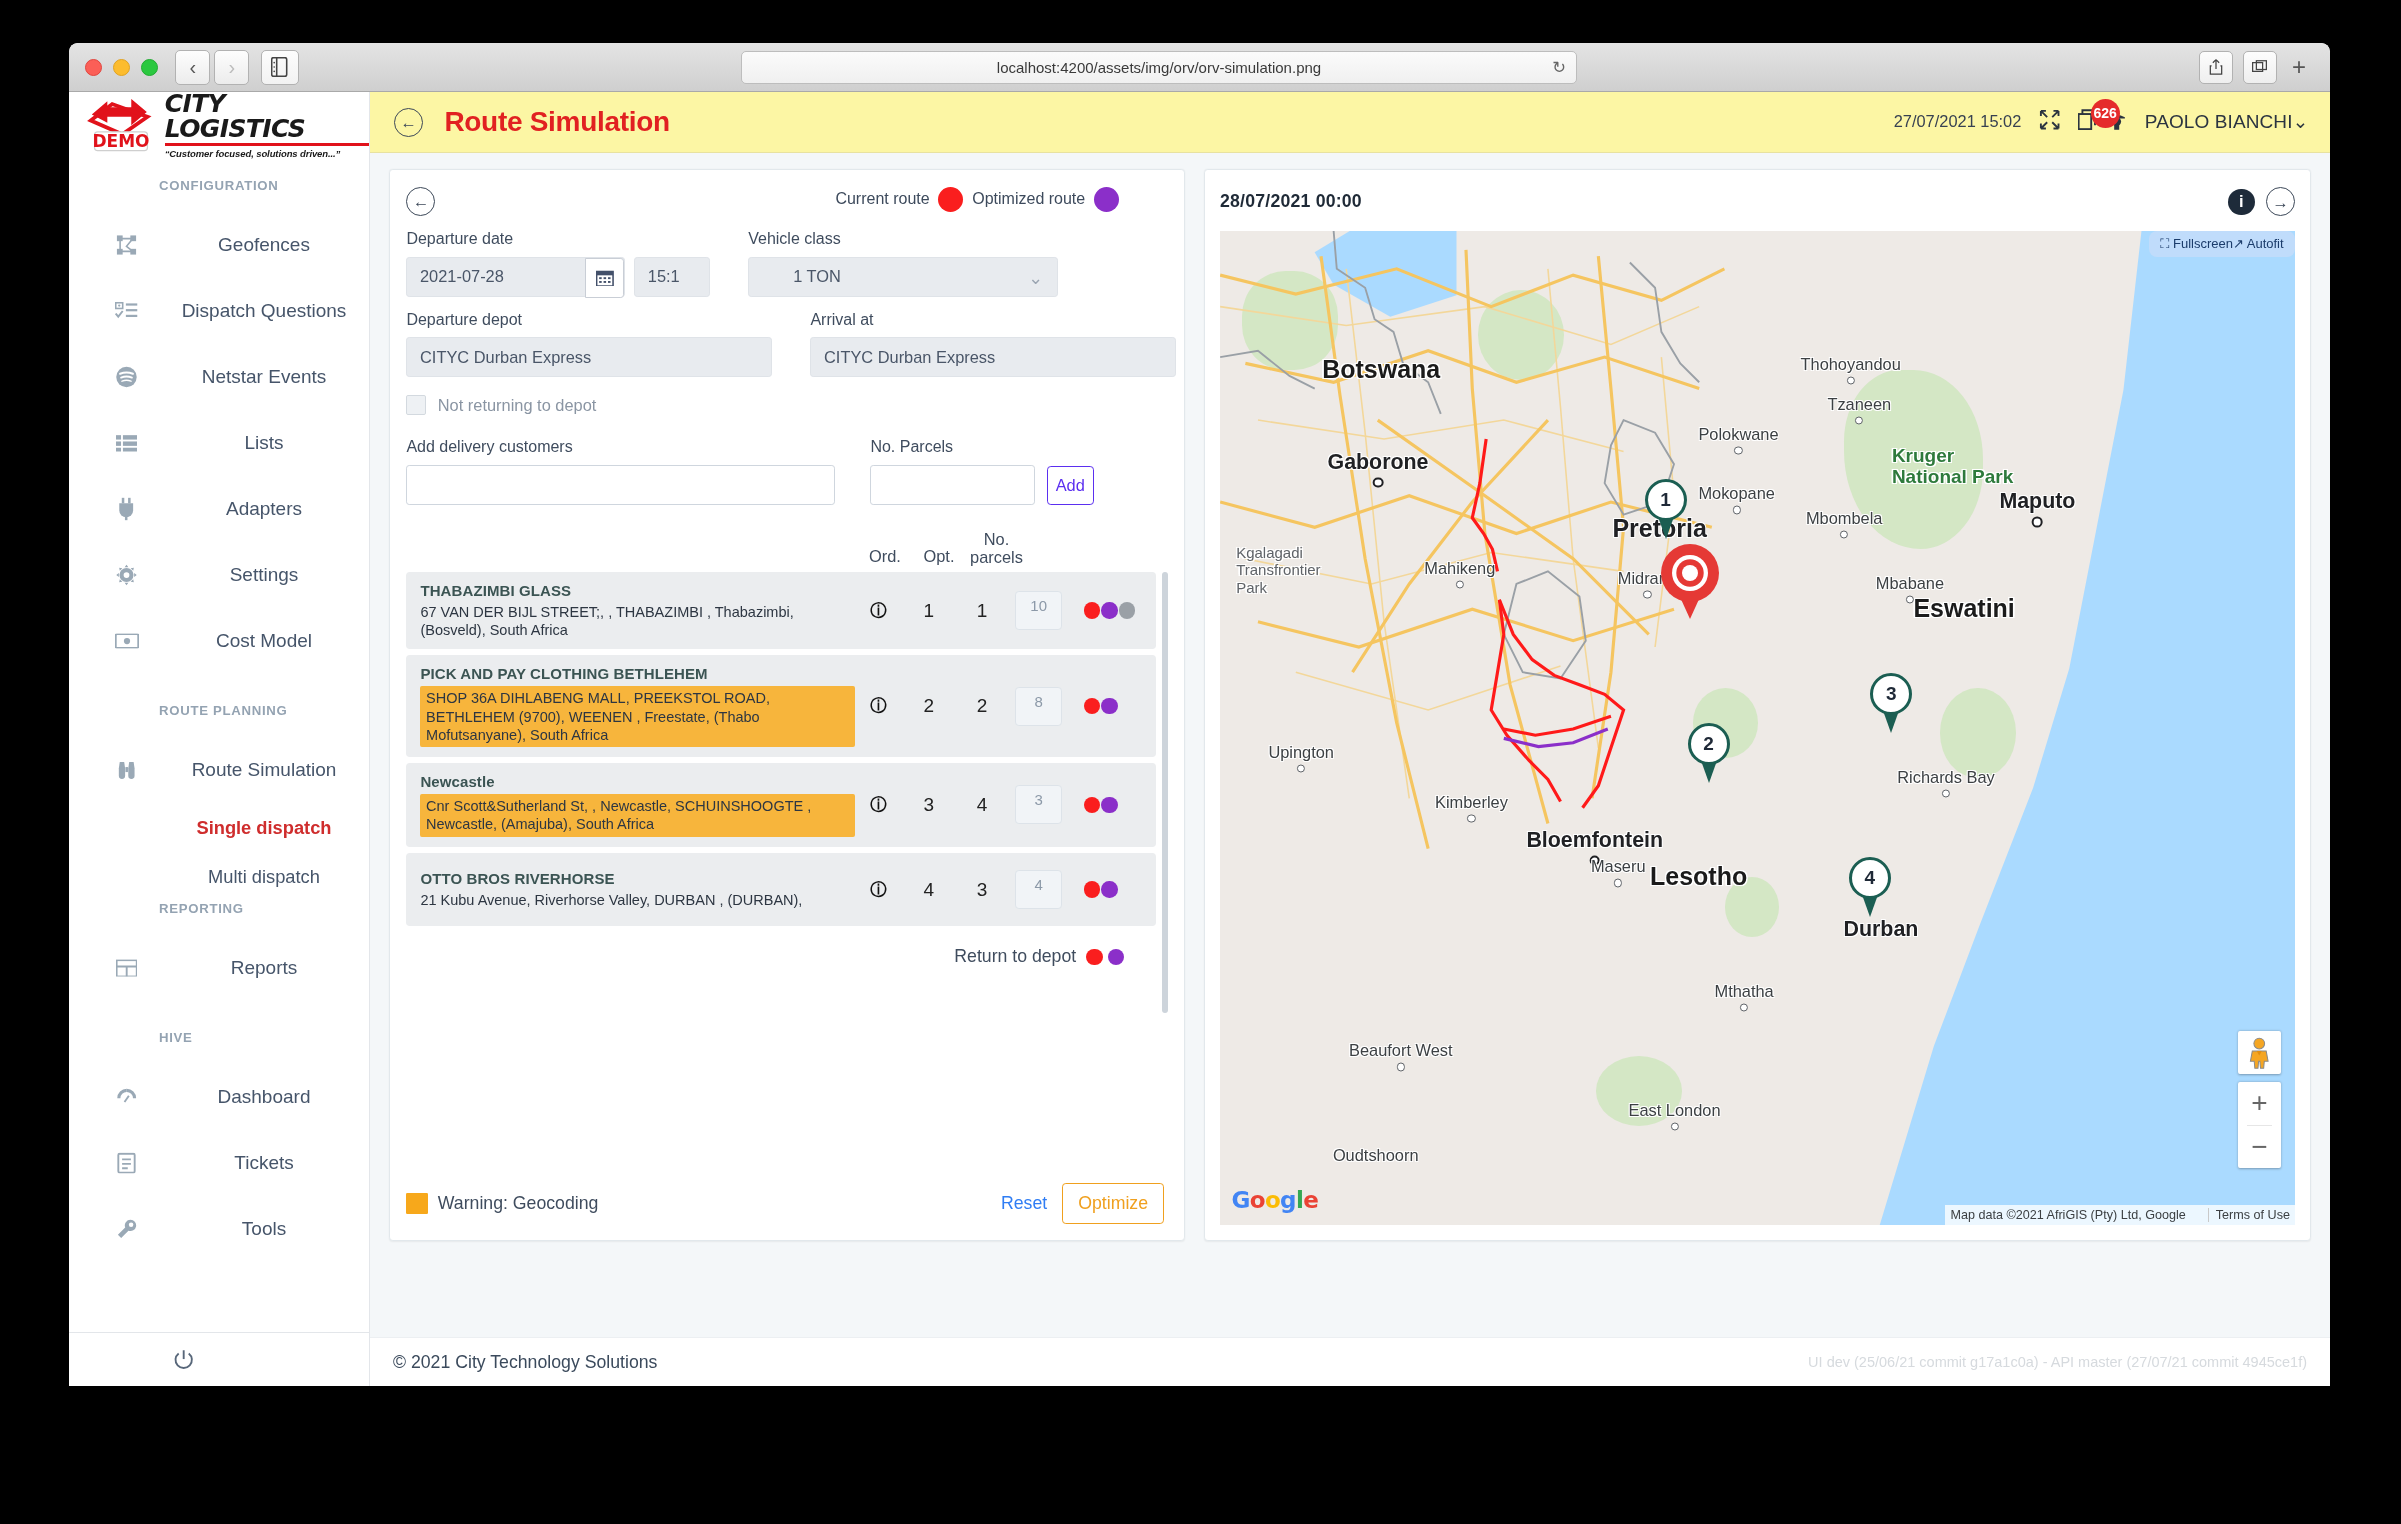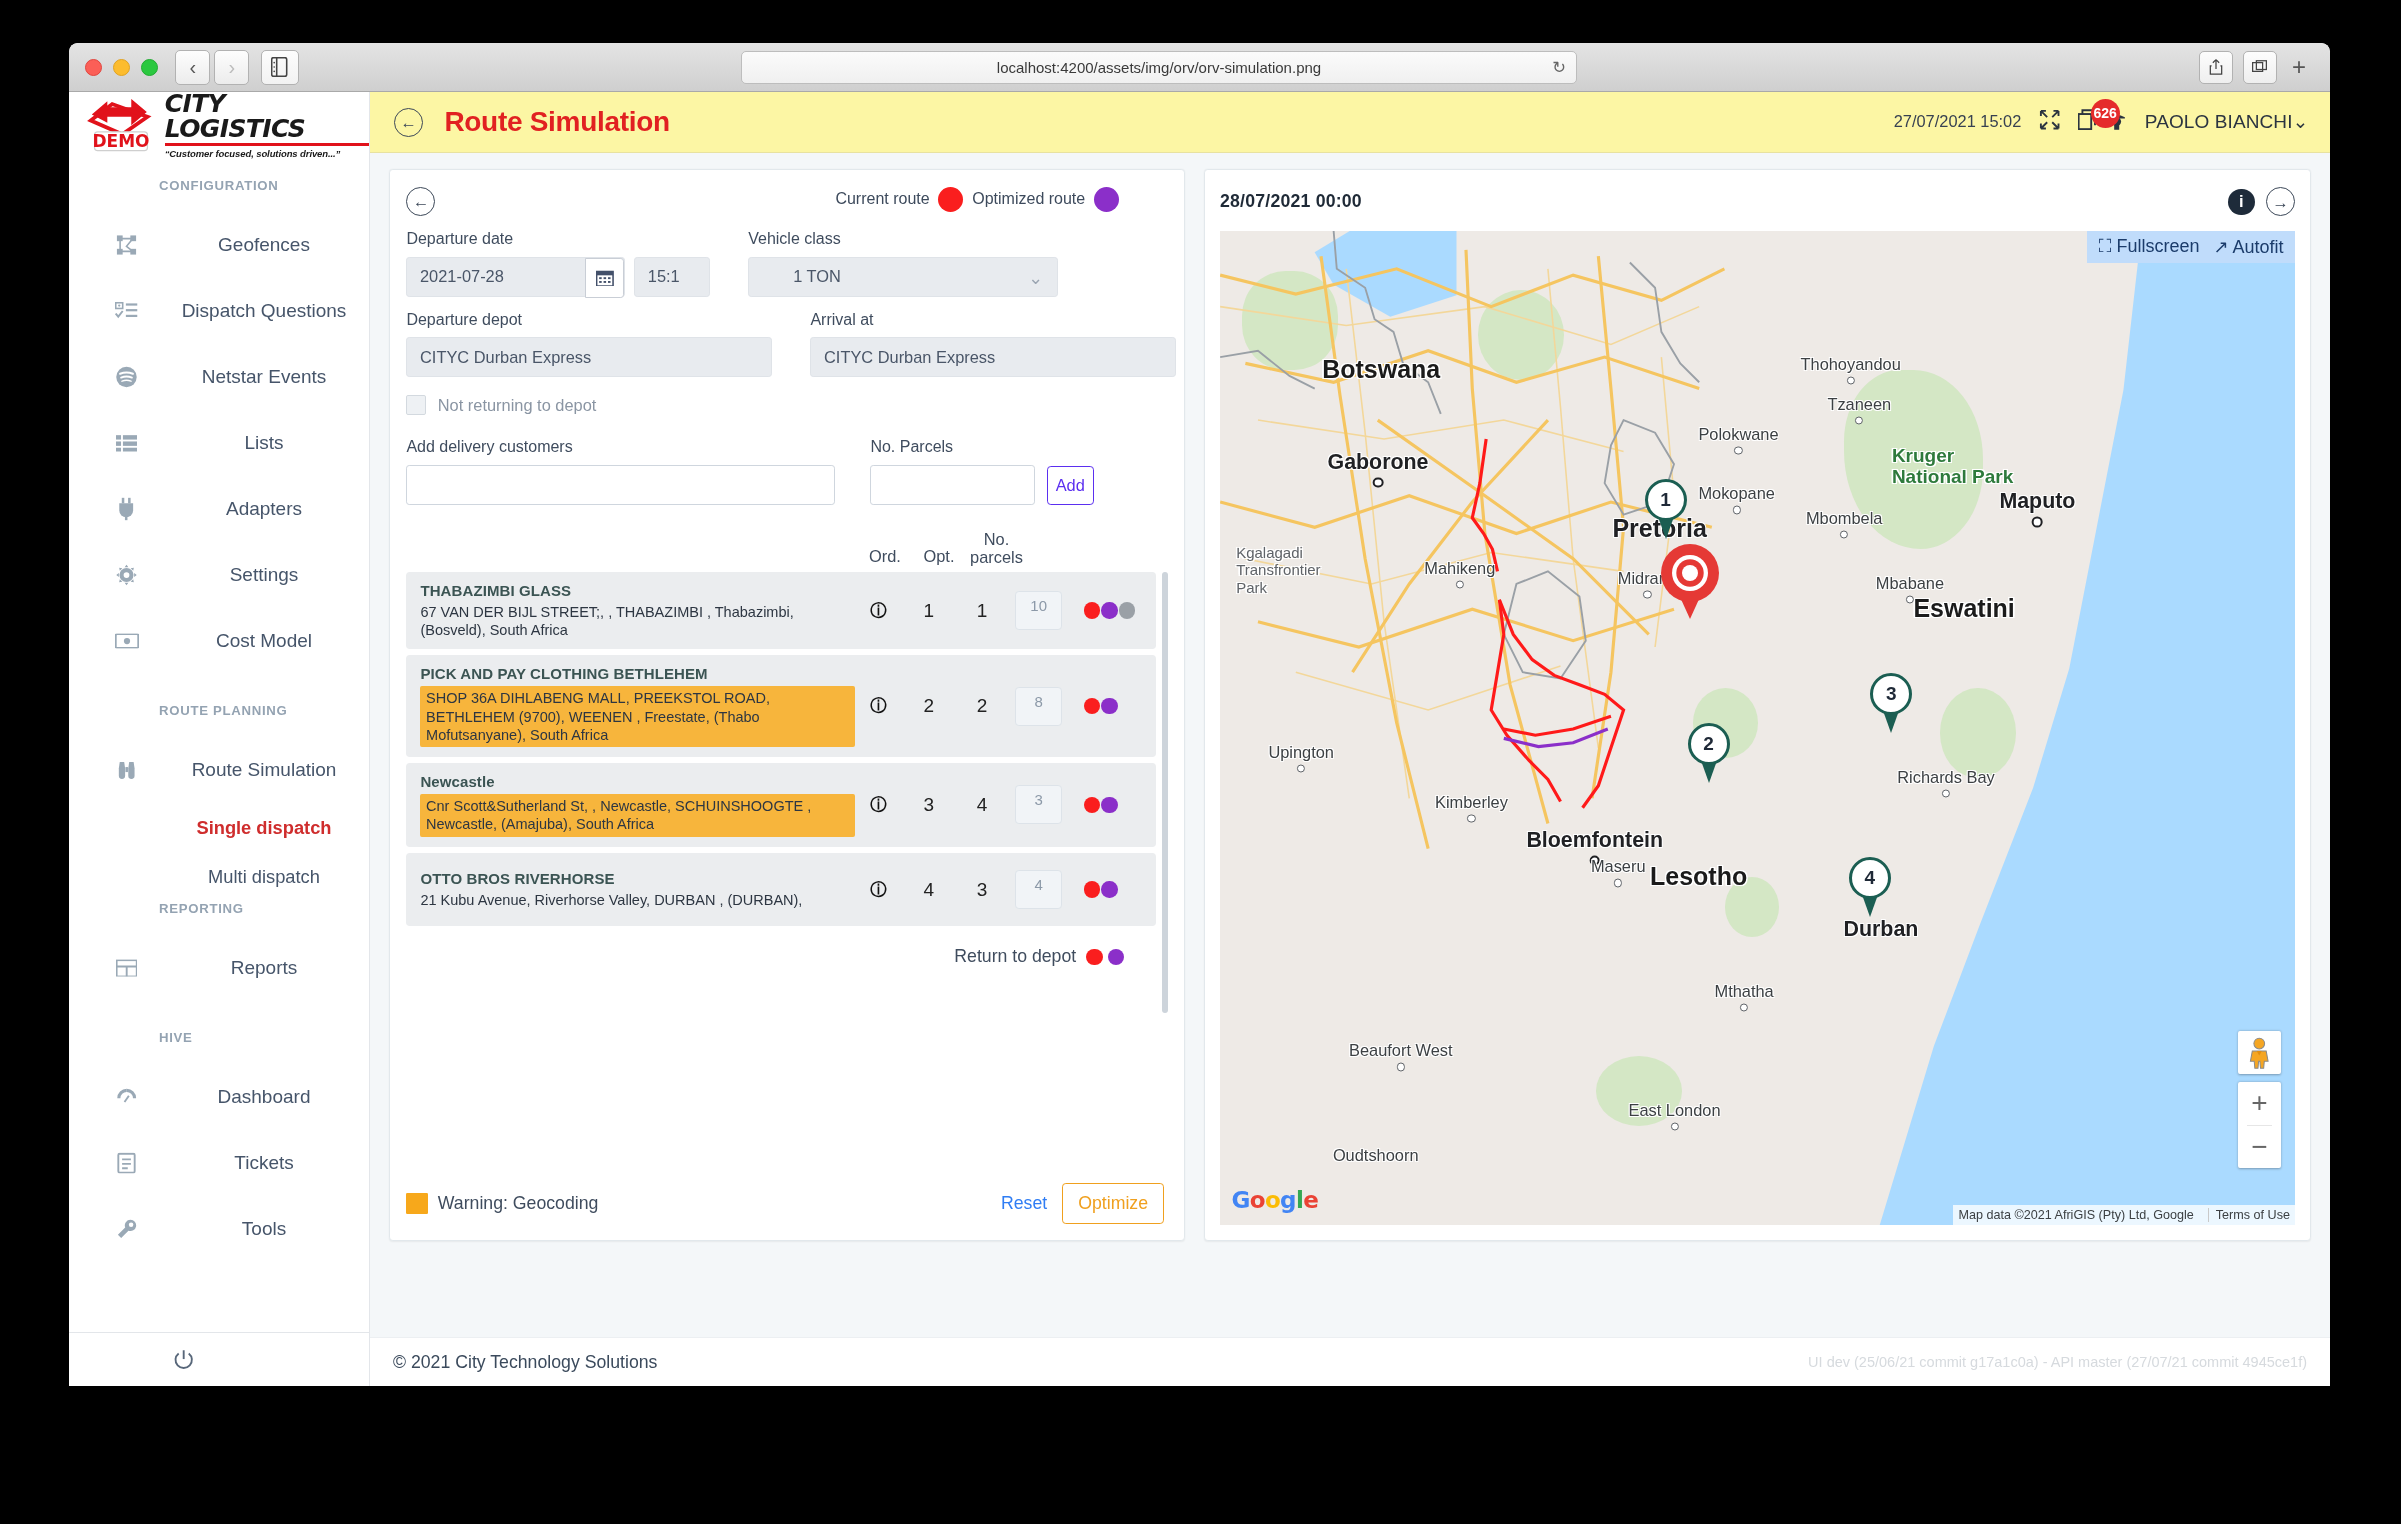--- a/index.html
+++ b/index.html
@@ -369,22 +369,22 @@
   }
   .pin-red .tip {
     position: absolute; left: 50%; top: 42px; transform: translateX(-50%);
     width: 0; height: 0;
     border-left: 15px solid transparent; border-right: 15px solid transparent;
     border-top: 33px solid #e53935; z-index: 1;
   }
   .route { position: absolute; pointer-events: none; }
   .map-ctl-top {
     position: absolute; right: 0; top: 0;
-    background: #c0dcfb; display: flex; align-items: center; gap: 14px;
-    padding: 5px 11.4px; font-size: 18px; color: #1b3c6b;
+    background: #c0dcfb; display: flex; align-items: center; 
+    padding: 5px 11.4px; font-size: 13px; color: #1b3c6b; border-radius: 8px;
   }
   .pegman {
     position: absolute; right: 14px; bottom: 151px;
     width: 43px; height: 43px; background: #fff;
     border-radius: 1.9px; box-shadow: 0 0.6px 2.5px rgba(0,0,0,.3);
     display:flex; align-items:center; justify-content:center;
   }
   .zoomctl {
     position: absolute; right: 14px; bottom: 57px;
     width: 43px; background: #fff; border-radius: 1.9px;
@@ -403,21 +403,21 @@
   .gmark span:nth-child(1){color:#4285F4;}
   .gmark span:nth-child(2){color:#EA4335;}
   .gmark span:nth-child(3){color:#FBBC05;}
   .gmark span:nth-child(4){color:#4285F4;}
   .gmark span:nth-child(5){color:#34A853;}
   .gmark span:nth-child(6){color:#EA4335;}
   .map-attr {
     position: absolute; right: 0; bottom: 0;
     background: rgba(255,255,255,.78);
     font-size: 12.6px; color: #3c4043;
-    padding: 3.2px 5px; display: flex; gap: 14px;
+    padding: 3.2px 5px; display: flex; gap: 22px;
   }
   .map-attr .sepv { border-left: 0.6px solid #c9c9c9; padding-left: 7px; }
 
   
   .app-footer {
     height: 49px; background: #fff;
     border-top: 0.6px solid #eceff2;
     display: flex; align-items: center;
     padding: 0 23px 0 0;
   }

